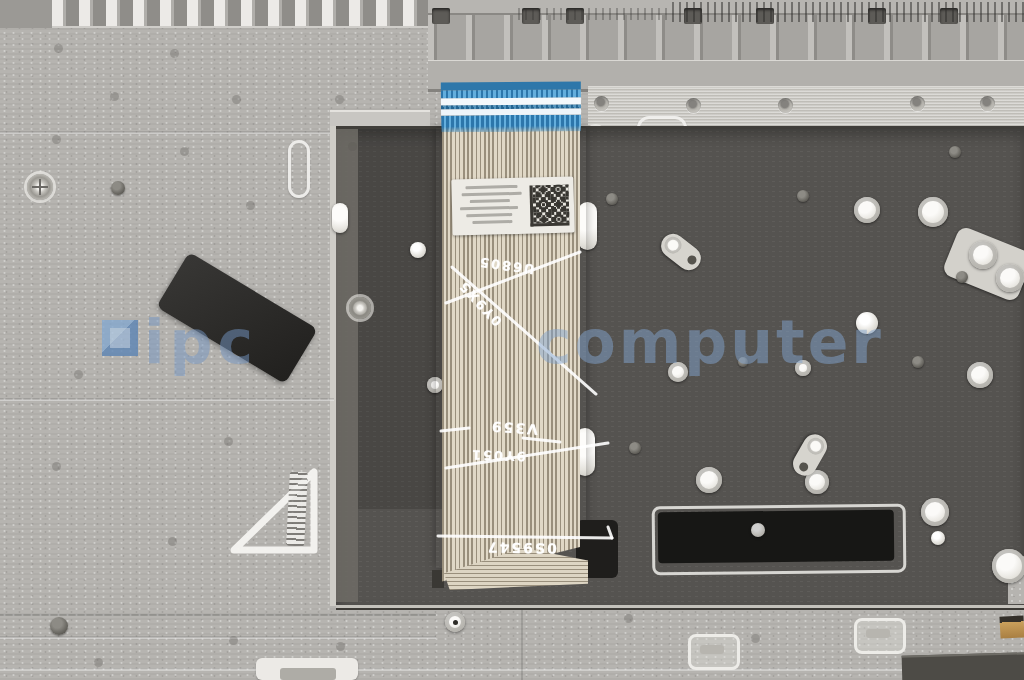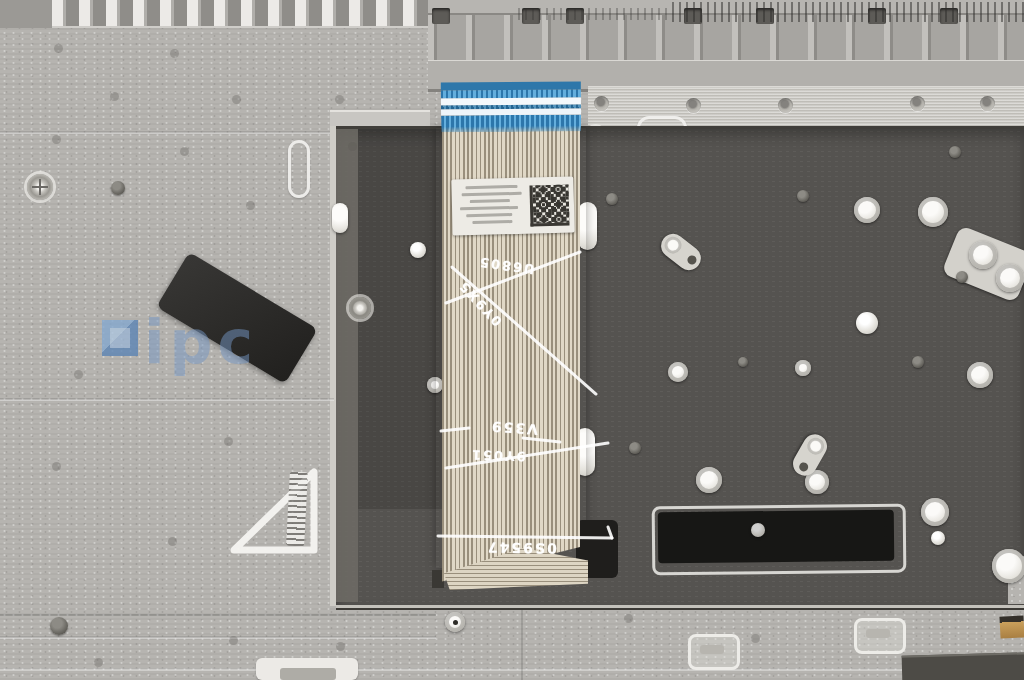--- a/index.html
+++ b/index.html
@@ -266,15 +266,16 @@
       <div class="abs dot" style="left: 94px; top: 658px; width: 9px; height: 9px;"></div>
       <div class="abs dot" style="left: 624px; top: 614px; width: 9px; height: 9px;"></div>
       <div class="abs dot" style="left: 751px; top: 634px; width: 9px; height: 9px;"></div>
     </div>
 
   <div class="abs" style="left:0;top:0;width:1024px;height:680px;z-index:40;pointer-events:none;">
     <div class="abs" style="left:102px;top:320px;width:36px;height:36px;opacity:.8;background:linear-gradient(135deg,#85a8cf 0 45%,#5d85b5 45% 100%);">
       <div class="abs" style="left:8px;top:8px;width:20px;height:20px;background:rgba(205,220,235,.55);"></div>
     </div>
     <div class="abs wm" style="left:144px;top:312px;">ipc</div>
+    <div class="abs wm" style="left:536px;top:312px;letter-spacing:3px;color:rgba(130,163,205,.5);">computer</div>
   </div>
 
 </div>
 
 </body></html>

